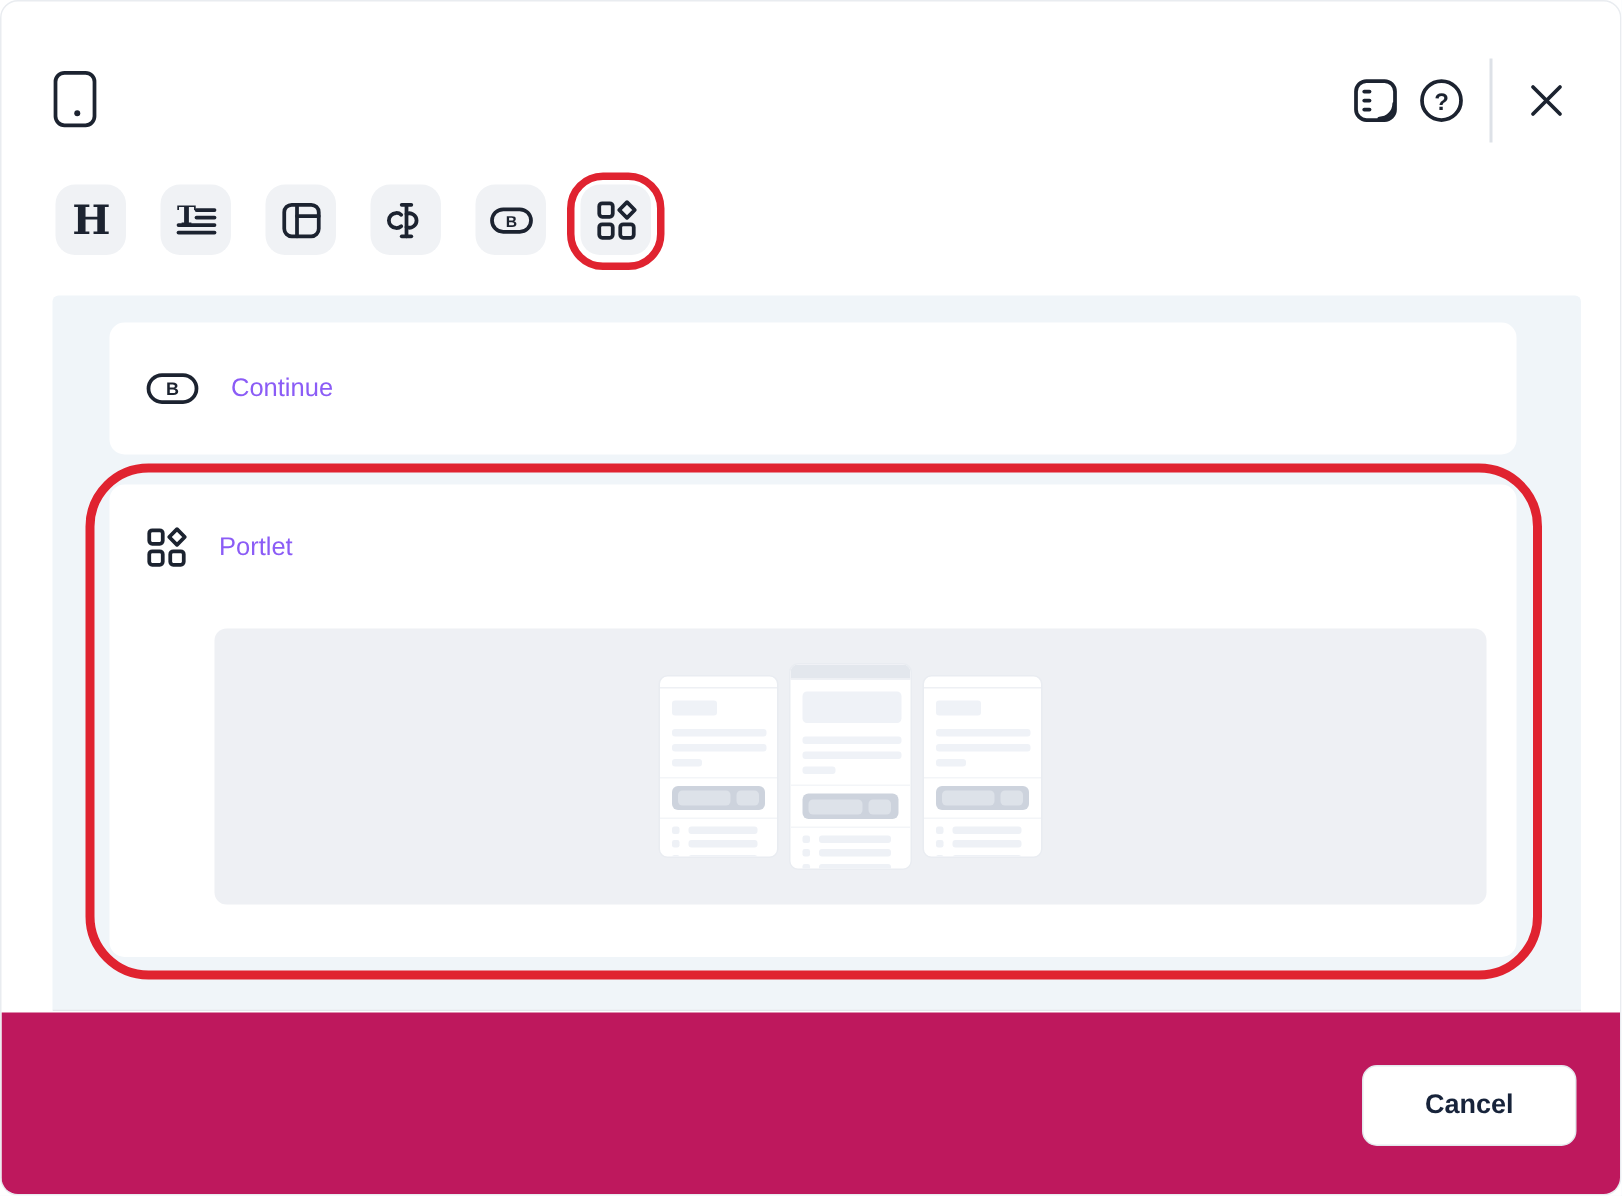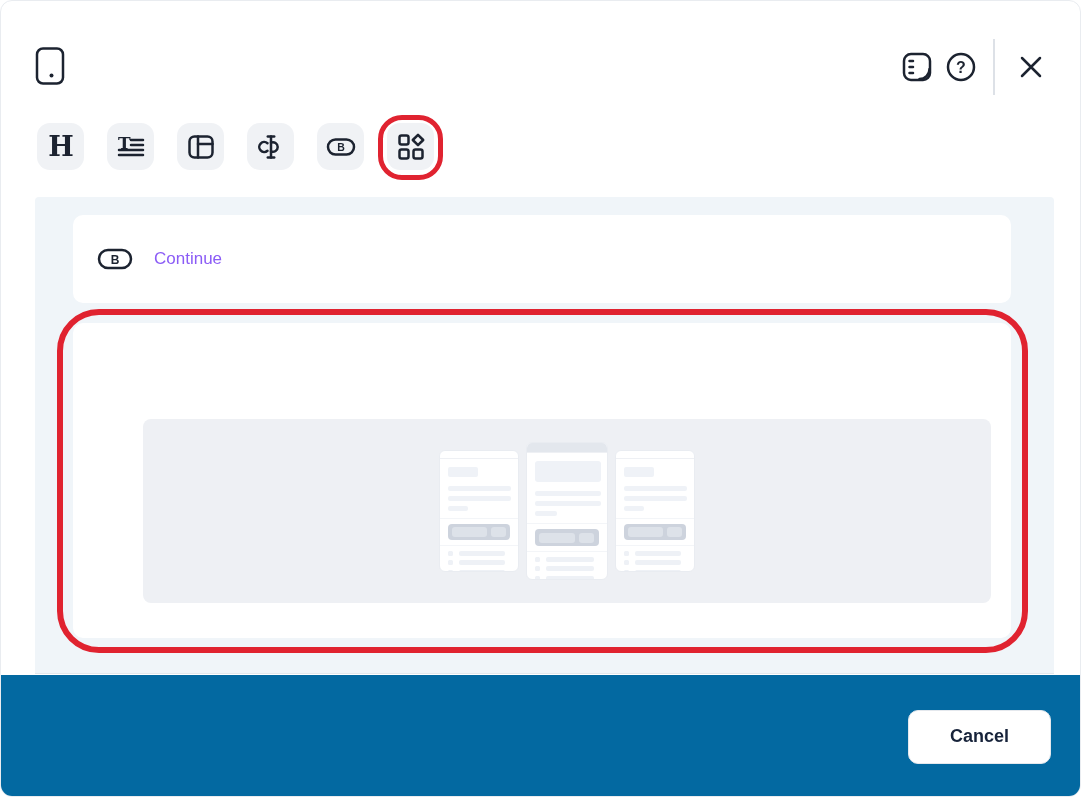--- a/index.html
+++ b/index.html
@@ -74,21 +74,21 @@
   .tcard.active .cta { height:17px; }
   .cta .p1 { width:36px; height:10px; background:#dde2e9; border-radius:3px; }
   .cta .p2 { width:15px; height:10px; background:#dde2e9; border-radius:3px; }
   .trow { display:flex; align-items:center; gap:6px; margin:4.5px 8px; }
   .trow .dot { width:5px; height:5px; background:#eef1f6; border-radius:1.5px; }
   .trow .bar { width:46px; height:5px; background:#eef1f6; border-radius:2px; }
   .tcard.active .trow .bar { width:48px; }
 
   
   .footer {
-    position:absolute; left:0; top:674px; width:100%; height:123px; background:#0369a1;
+    position:absolute; left:0; top:674px; width:100%; height:123px; background:#be185d;
     display:flex; align-items:center; justify-content:flex-end; gap:23px; padding-right:29px;
   }
   .btn { height:54px; border-radius:10px; font-size:18px; font-weight:600; cursor:pointer;
          font-family:"Liberation Sans","DejaVu Sans",sans-serif; }
   .btn-cancel { width:143px; background:#fff; border:1px solid #e4e8ed; color:#17233a; }
   .btn-save { width:148px; background:#1167e9; border:none; color:#fff; }
 
   svg { display:block; }
   .ink { stroke:#1c2330; fill:none; stroke-width:2.5; stroke-linecap:round; stroke-linejoin:round; }
   .serif-glyph { font-family:"DejaVu Serif","Liberation Serif",serif; fill:#1c2330; }
@@ -212,20 +212,31 @@
           <svg width="36" height="24" viewBox="0 0 36 24">
             <rect x="2" y="3" width="32" height="18" rx="9" class="ink" stroke-width="3"></rect>
             <text x="18" y="16.5" text-anchor="middle" font-size="12" font-weight="700" font-family="Liberation Sans, sans-serif" fill="#1c2330">B</text>
           </svg>
         </span>
         <span class="frag-label">Continue</span>
       </div>
     </div>
 
     <div class="frag-card portlet">
+      <div class="frag-head">
+        <span>
+          <svg width="28" height="28" viewBox="0 0 28 28">
+            <rect x="2.5" y="2.5" width="9" height="9" rx="2" class="ink" stroke-width="2.8"></rect>
+            <rect x="2.5" y="16.5" width="9" height="9" rx="2" class="ink" stroke-width="2.8"></rect>
+            <rect x="16.5" y="16.5" width="9" height="9" rx="2" class="ink" stroke-width="2.8"></rect>
+            <path d="M21 1.8 L26.2 7 L21 12.2 L15.8 7 Z" class="ink" stroke-width="2.8"></path>
+          </svg>
+        </span>
+        <span class="frag-label">Portlet</span>
+      </div>
 
       <div class="preview-panel">
 
         <div class="tcard">
           <div class="strip"></div>
           <div class="body">
             <div class="ph ph-title"></div>
             <div class="ph ph-line"></div>
             <div class="ph ph-line"></div>
             <div class="ph ph-short"></div>

